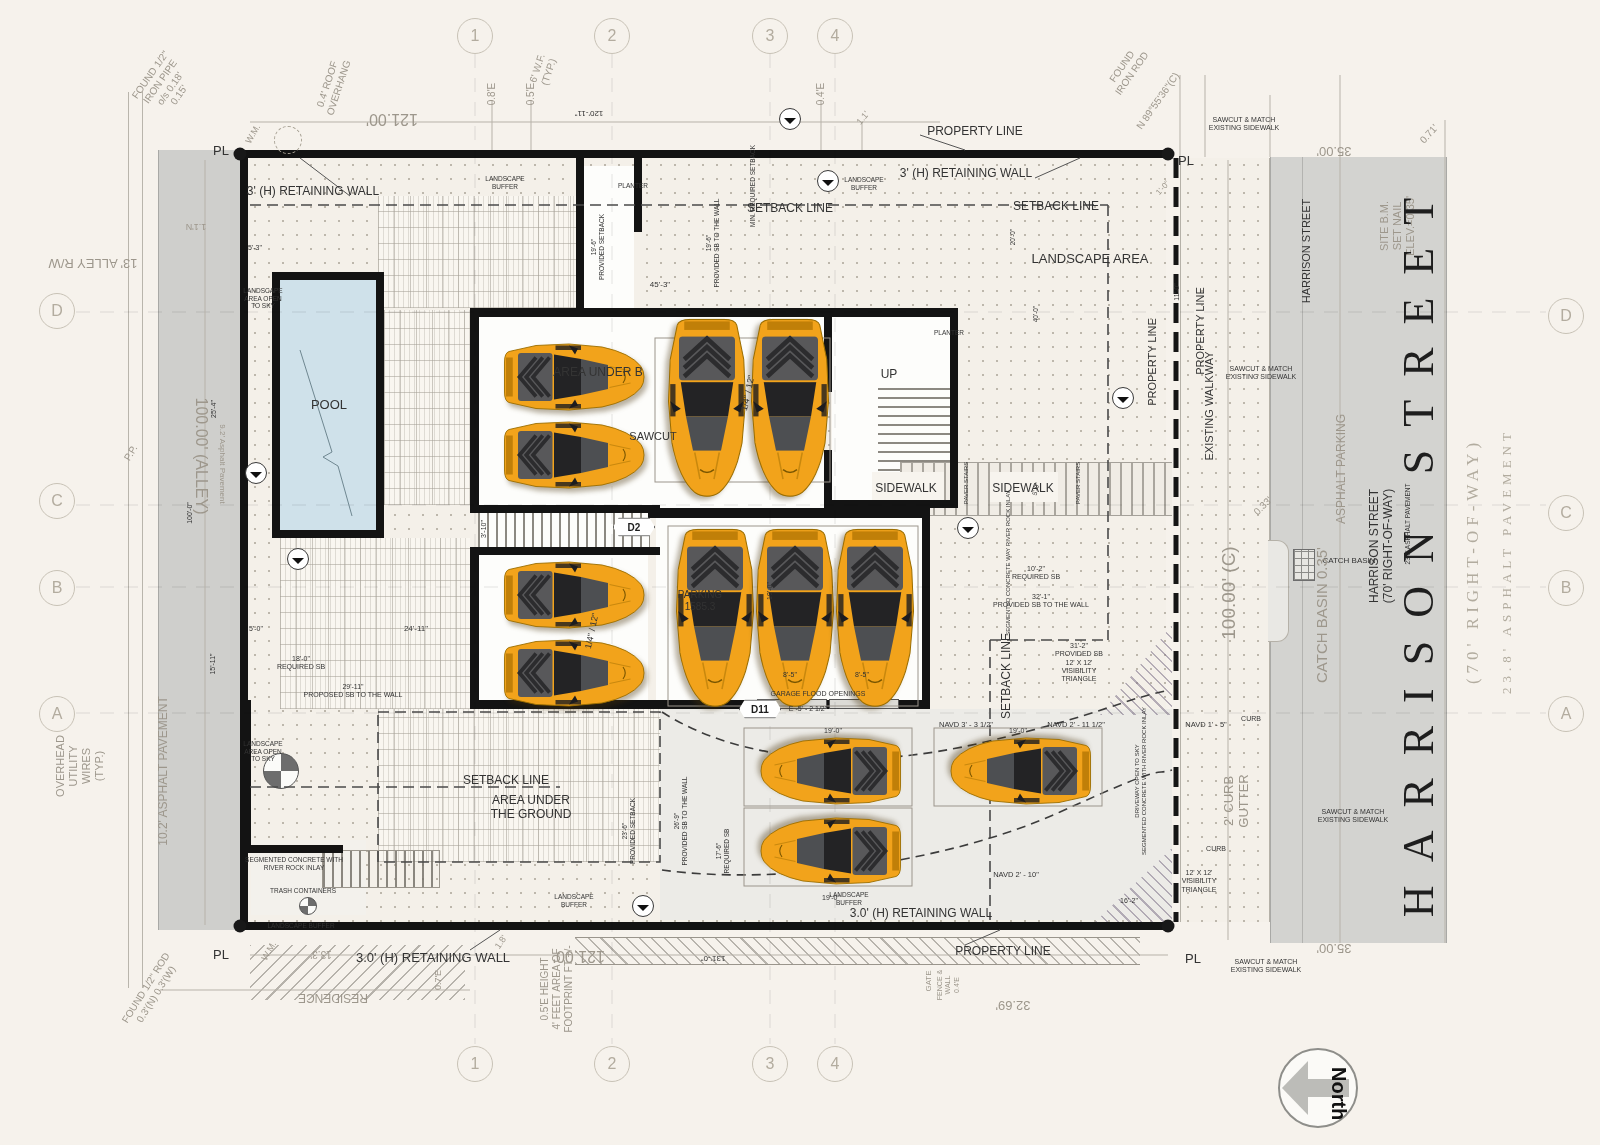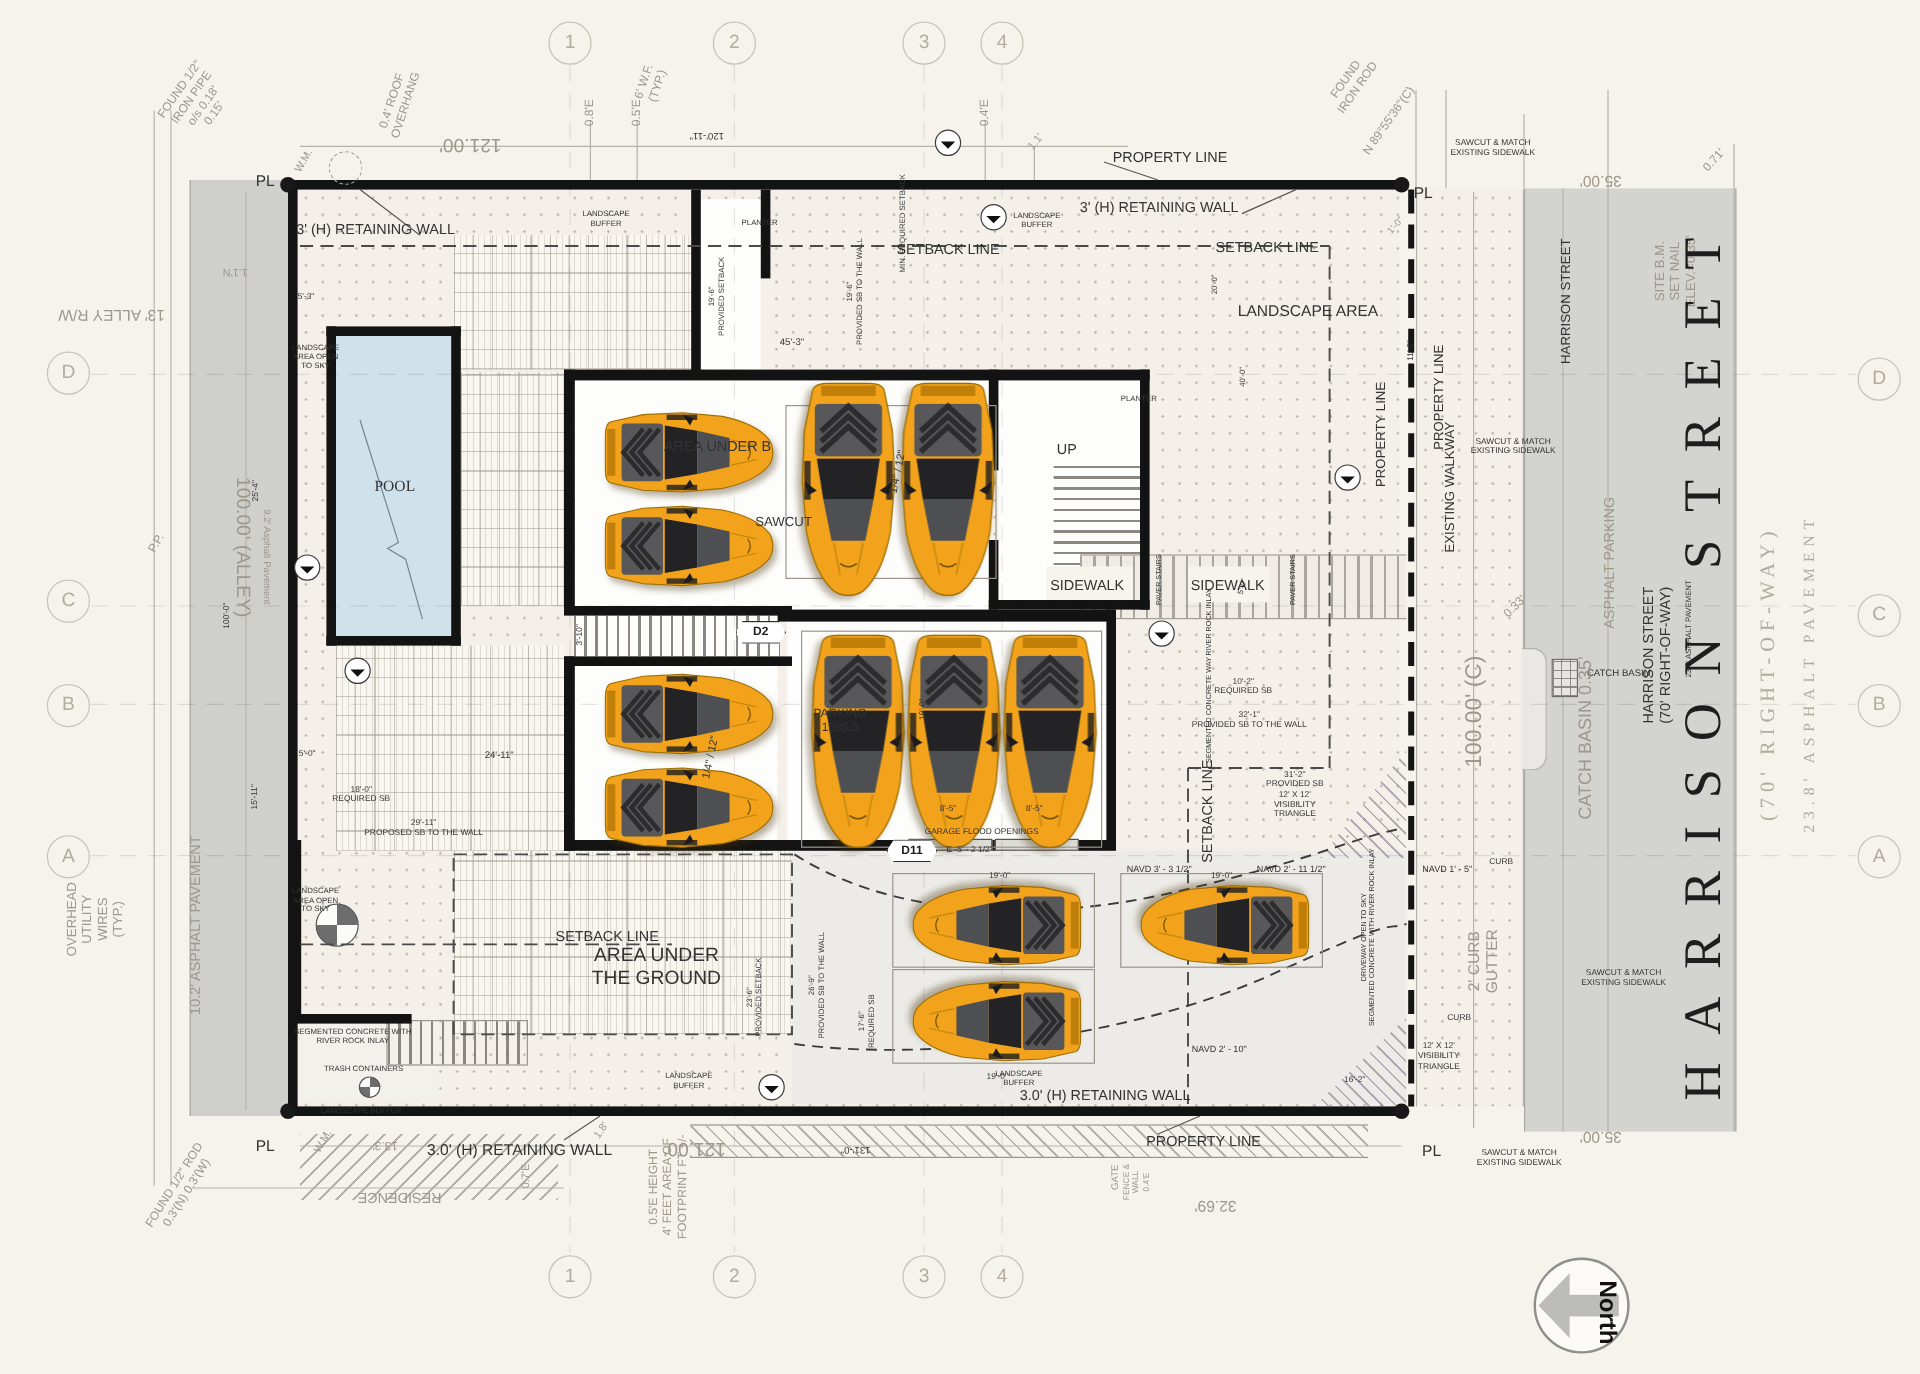--- a/index.html
+++ b/index.html
@@ -324,21 +324,21 @@
       <div class="ann g" style="left: 1263px; top: 506px; font-size: 10px; transform: translate(-50%, -50%) rotate(-45deg);">0.33'</div>
       <div class="ann d" style="left: 1349px; top: 561px; font-size: 8px; transform: translate(-50%, -50%);">CATCH BASIN</div>
       <div class="ann g" style="left: 1322px; top: 615px; font-size: 15px; transform: translate(-50%, -50%) rotate(-90deg);">CATCH BASIN 0.35'</div>
       <div class="ann g" style="left: 1341px; top: 469px; font-size: 12px; transform: translate(-50%, -50%) rotate(-90deg);">ASPHALT PARKING</div>
       <div class="ann d" style="left: 1381px; top: 546px; font-size: 12px; transform: translate(-50%, -50%) rotate(-90deg);">HARRISON STREET
 (70' RIGHT-OF-WAY)</div>
       <div class="ann d" style="left: 1408px; top: 524px; font-size: 6.5px; transform: translate(-50%, -50%) rotate(-90deg);">23.8' ASPHALT PAVEMENT</div>
       <div class="ann serifB" style="left: 1419px; top: 546px; font-size: 44px; transform: translate(-50%, -50%) rotate(-90deg);">HARRISON STREET</div>
       <div class="ann serifG" style="left: 1473px; top: 561px; font-size: 17px; transform: translate(-50%, -50%) rotate(-90deg);">(70' RIGHT-OF-WAY)</div>
       <div class="ann serifG" style="left: 1507px; top: 561px; font-size: 13px; transform: translate(-50%, -50%) rotate(-90deg);">23.8' ASPHALT PAVEMENT</div>
-      <div class="ann d" style="left: 329px; top: 405px; font-size: 13px; transform: translate(-50%, -50%); font-family: Liberation Serif, serif;">POOL</div>
+      <div class="ann d" style="left: 329px; top: 405px; font-size: 13px; transform: translate(-50%, -50%);">POOL</div>
       <div class="ann d" style="left: 263px; top: 298px; font-size: 6.5px; transform: translate(-50%, -50%);">LANDSCAPE
 AREA OPEN
 TO SKY</div>
       <div class="ann d" style="left: 263px; top: 751px; font-size: 6.5px; transform: translate(-50%, -50%);">LANDSCAPE
 AREA OPEN
 TO SKY</div>
       <div class="ann d" style="left: 598px; top: 372px; font-size: 12px; transform: translate(-50%, -50%);">AREA UNDER B</div>
       <div class="ann d" style="left: 653px; top: 436px; font-size: 11px; transform: translate(-50%, -50%);">SAWCUT</div>
       <div class="ann d" style="left: 889px; top: 374px; font-size: 12px; transform: translate(-50%, -50%);">UP</div>
       <div class="ann d" style="left: 748px; top: 393px; font-size: 9px; transform: translate(-50%, -50%) rotate(-78deg);">1/4" / 12"</div>
@@ -363,21 +363,21 @@
 VISIBILITY
 TRIANGLE</div>
       <div class="ann d" style="left: 1006px; top: 676px; font-size: 12px; transform: translate(-50%, -50%) rotate(-90deg);">SETBACK LINE</div>
       <div class="ann d" style="left: 301px; top: 663px; font-size: 7px; transform: translate(-50%, -50%);">18'-0"
 REQUIRED SB</div>
       <div class="ann d" style="left: 353px; top: 691px; font-size: 7px; transform: translate(-50%, -50%);">29'-11"
 PROPOSED SB TO THE WALL</div>
       <div class="ann d" style="left: 416px; top: 629px; font-size: 8px; transform: translate(-50%, -50%);">24'-11"</div>
       <div class="ann d" style="left: 256px; top: 629px; font-size: 7px; transform: translate(-50%, -50%);">5'-0"</div>
       <div class="ann d" style="left: 506px; top: 780px; font-size: 12px; transform: translate(-50%, -50%);">SETBACK LINE</div>
-      <div class="ann d" style="left: 531px; top: 807px; font-size: 16px; transform: translate(-50%, -50%); margin-left: 16px;">AREA UNDER
+      <div class="ann d" style="left: 531px; top: 807px; font-size: 12px; transform: translate(-50%, -50%);">AREA UNDER
 THE GROUND</div>
       <div class="ann d" style="left: 629px; top: 831px; font-size: 6.5px; transform: translate(-50%, -50%) rotate(-90deg);">23'-6"
 PROVIDED SETBACK</div>
       <div class="ann d" style="left: 681px; top: 821px; font-size: 6.5px; transform: translate(-50%, -50%) rotate(-90deg);">26'-9"
 PROVIDED SB TO THE WALL</div>
       <div class="ann d" style="left: 723px; top: 851px; font-size: 6.5px; transform: translate(-50%, -50%) rotate(-90deg);">17'-6"
 REQUIRED SB</div>
       <div class="ann d" style="left: 818px; top: 694px; font-size: 7px; transform: translate(-50%, -50%);">GARAGE FLOOD OPENINGS</div>
       <div class="ann d" style="left: 790px; top: 675px; font-size: 7px; transform: translate(-50%, -50%);">8'-5"</div>
       <div class="ann d" style="left: 862px; top: 675px; font-size: 7px; transform: translate(-50%, -50%);">8'-5"</div>

